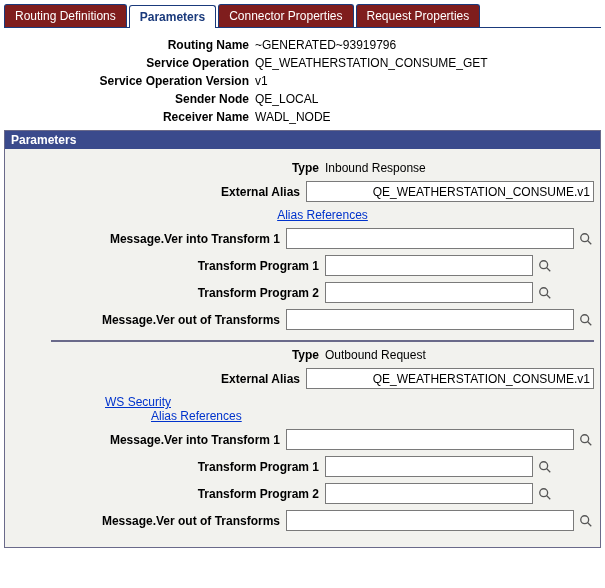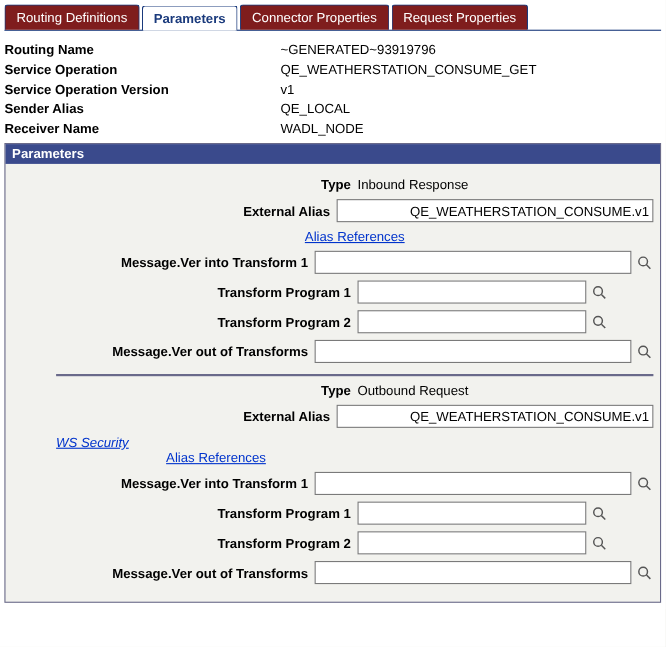--- a/index.html
+++ b/index.html
@@ -37,21 +37,21 @@
   .header-block {
     margin: 10px 4px 6px 4px;
   }
   .field-row {
     display: flex;
     align-items: center;
     margin: 4px 0;
   }
   .field-label {
     width: 245px;
-    text-align: left;
+    text-align: right;
     font-weight: bold;
     padding-right: 6px;
   }
   .field-value {
     padding-left: 0;
   }
   .panel {
     margin: 6px 4px;
     border: 1px solid #6a6a8a;
     background: #f2f2ee;
@@ -111,21 +111,21 @@
     color: #0033cc;
     text-decoration: underline;
     cursor: pointer;
   }
   .links-row {
     display: flex;
     margin: 4px 0 2px 0;
     flex-direction: column;
   }
   .links-spacer { width: 274px; }
-  .links-left { width: 120px; text-align: left; font-style: italic; }
+  .links-left { width: 120px; text-align: right; }
   .links-center { flex: 1; text-align: center; }
 </style>
 </head>
 <body>
 
 <div class="tabbar">
   <div class="tab">Routing Definitions</div>
   <div class="tab active">Parameters</div>
   <div class="tab">Connector Properties</div>
   <div class="tab">Request Properties</div>
@@ -138,21 +138,21 @@
   </div>
   <div class="field-row">
     <div class="field-label">Service Operation</div>
     <div class="field-value">QE_WEATHERSTATION_CONSUME_GET</div>
   </div>
   <div class="field-row">
     <div class="field-label">Service Operation Version</div>
     <div class="field-value">v1</div>
   </div>
   <div class="field-row">
-    <div class="field-label">Sender Alias</div>
+    <div class="field-label">Sender Node</div>
     <div class="field-value">QE_LOCAL</div>
   </div>
   <div class="field-row">
     <div class="field-label">Receiver Name</div>
     <div class="field-value">WADL_NODE</div>
   </div>
 </div>
 
 <div class="panel">
   <div class="panel-title">Parameters</div>

